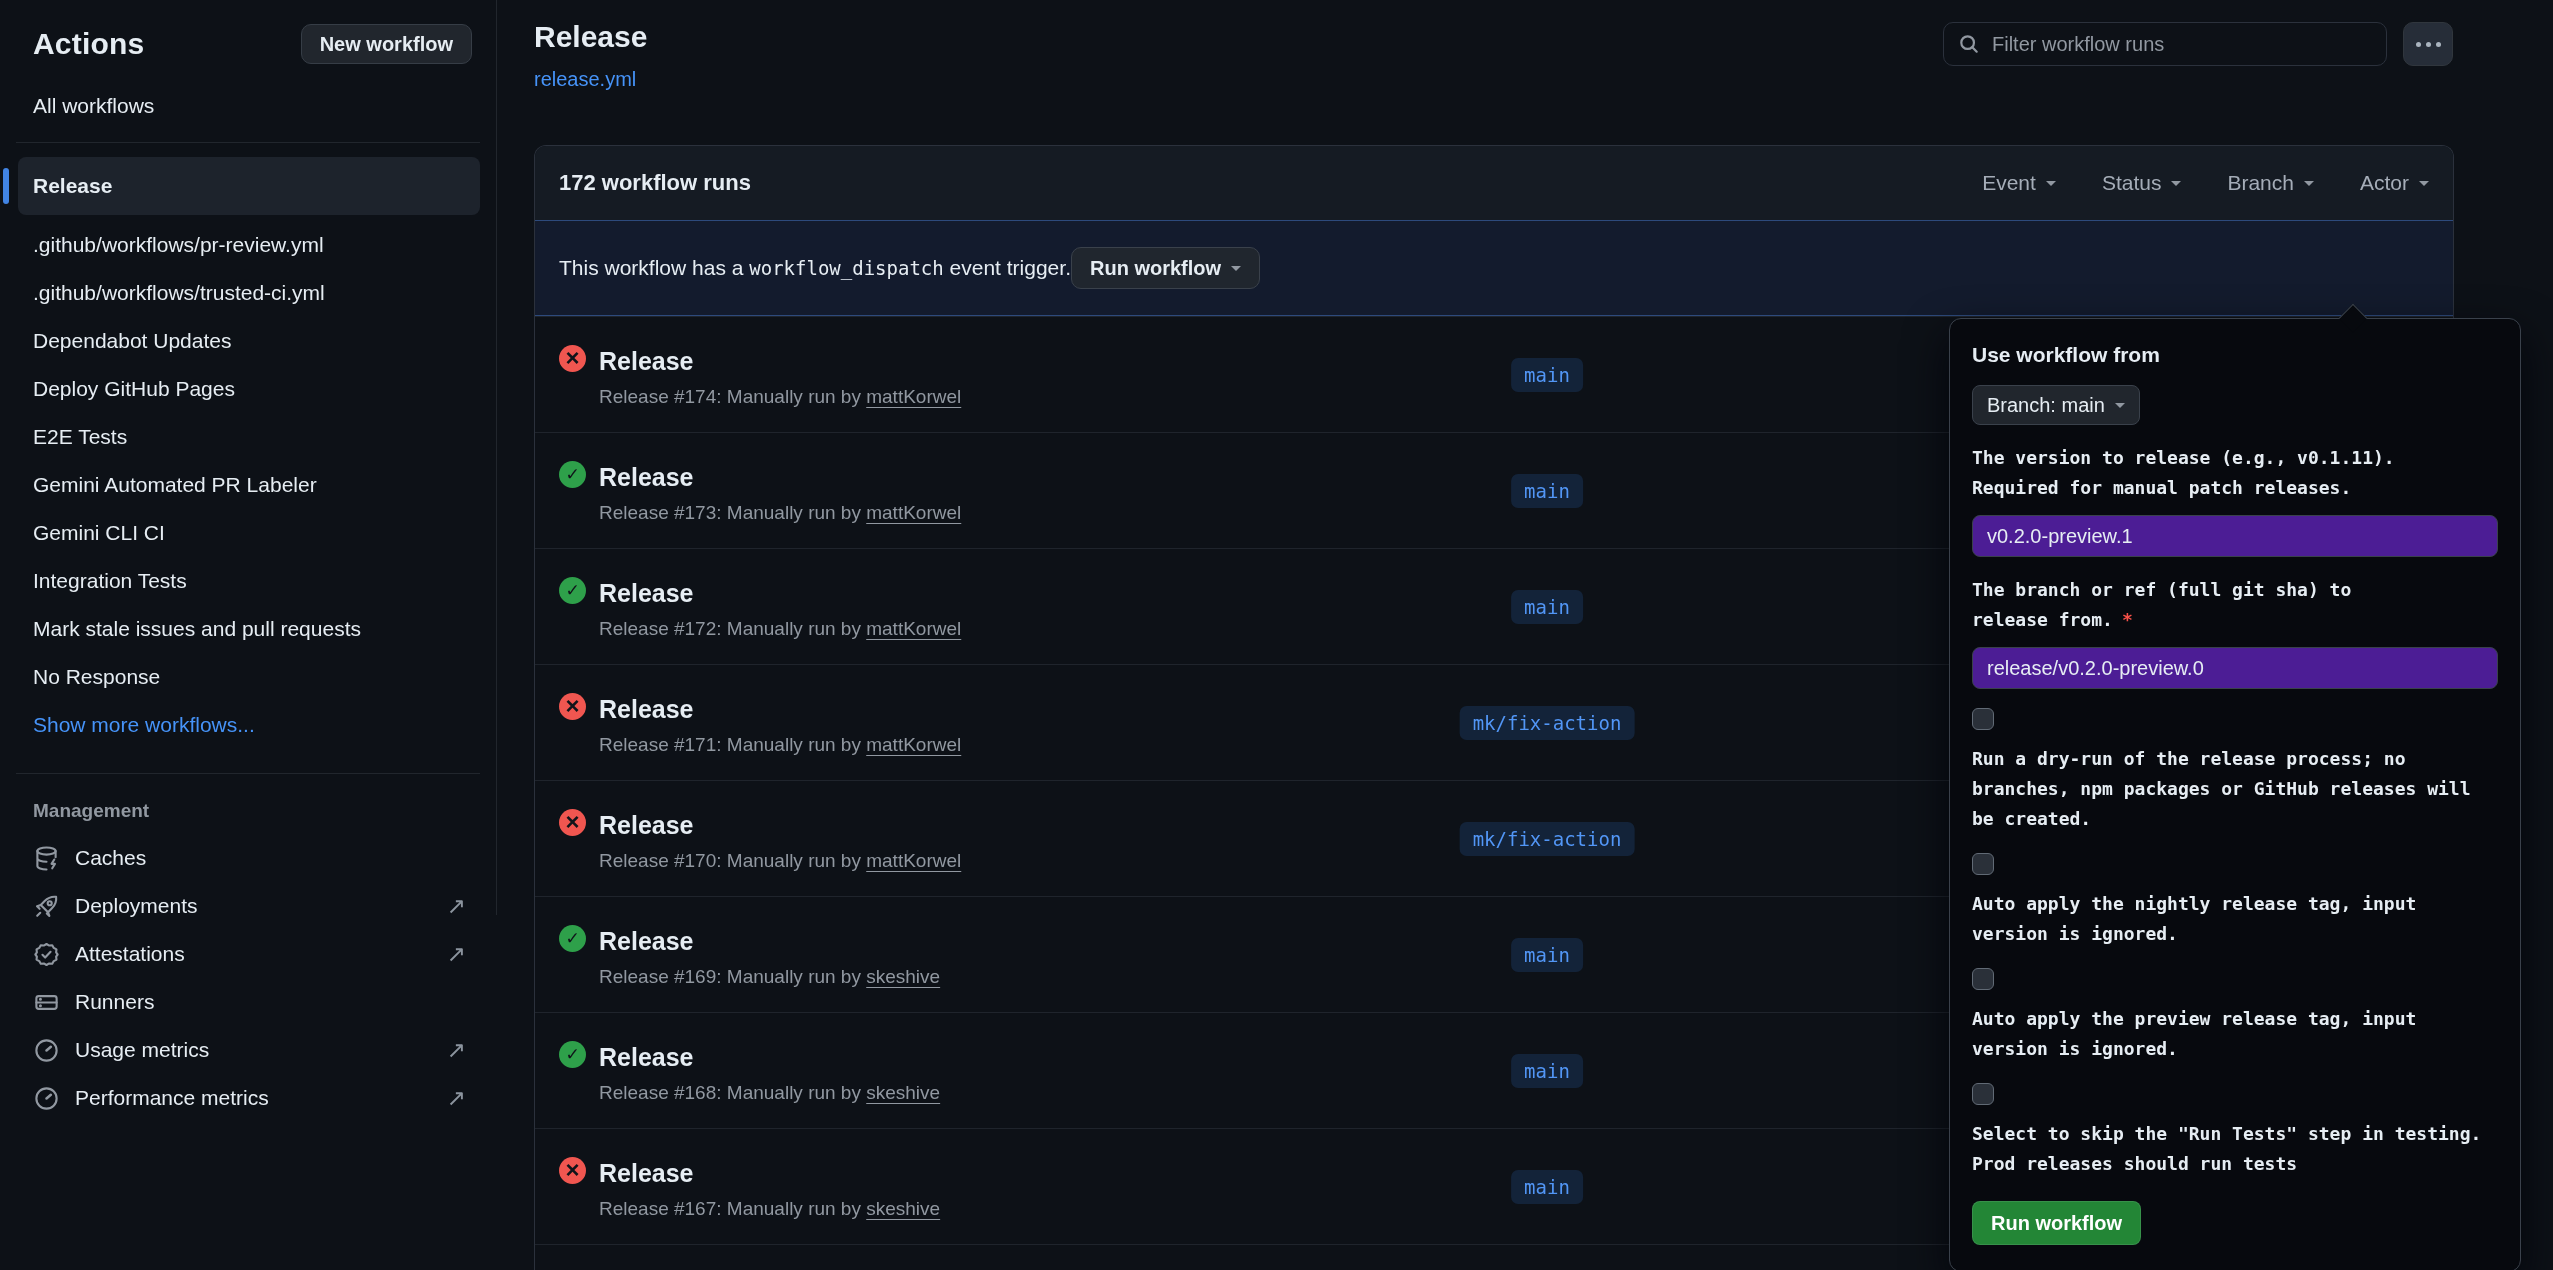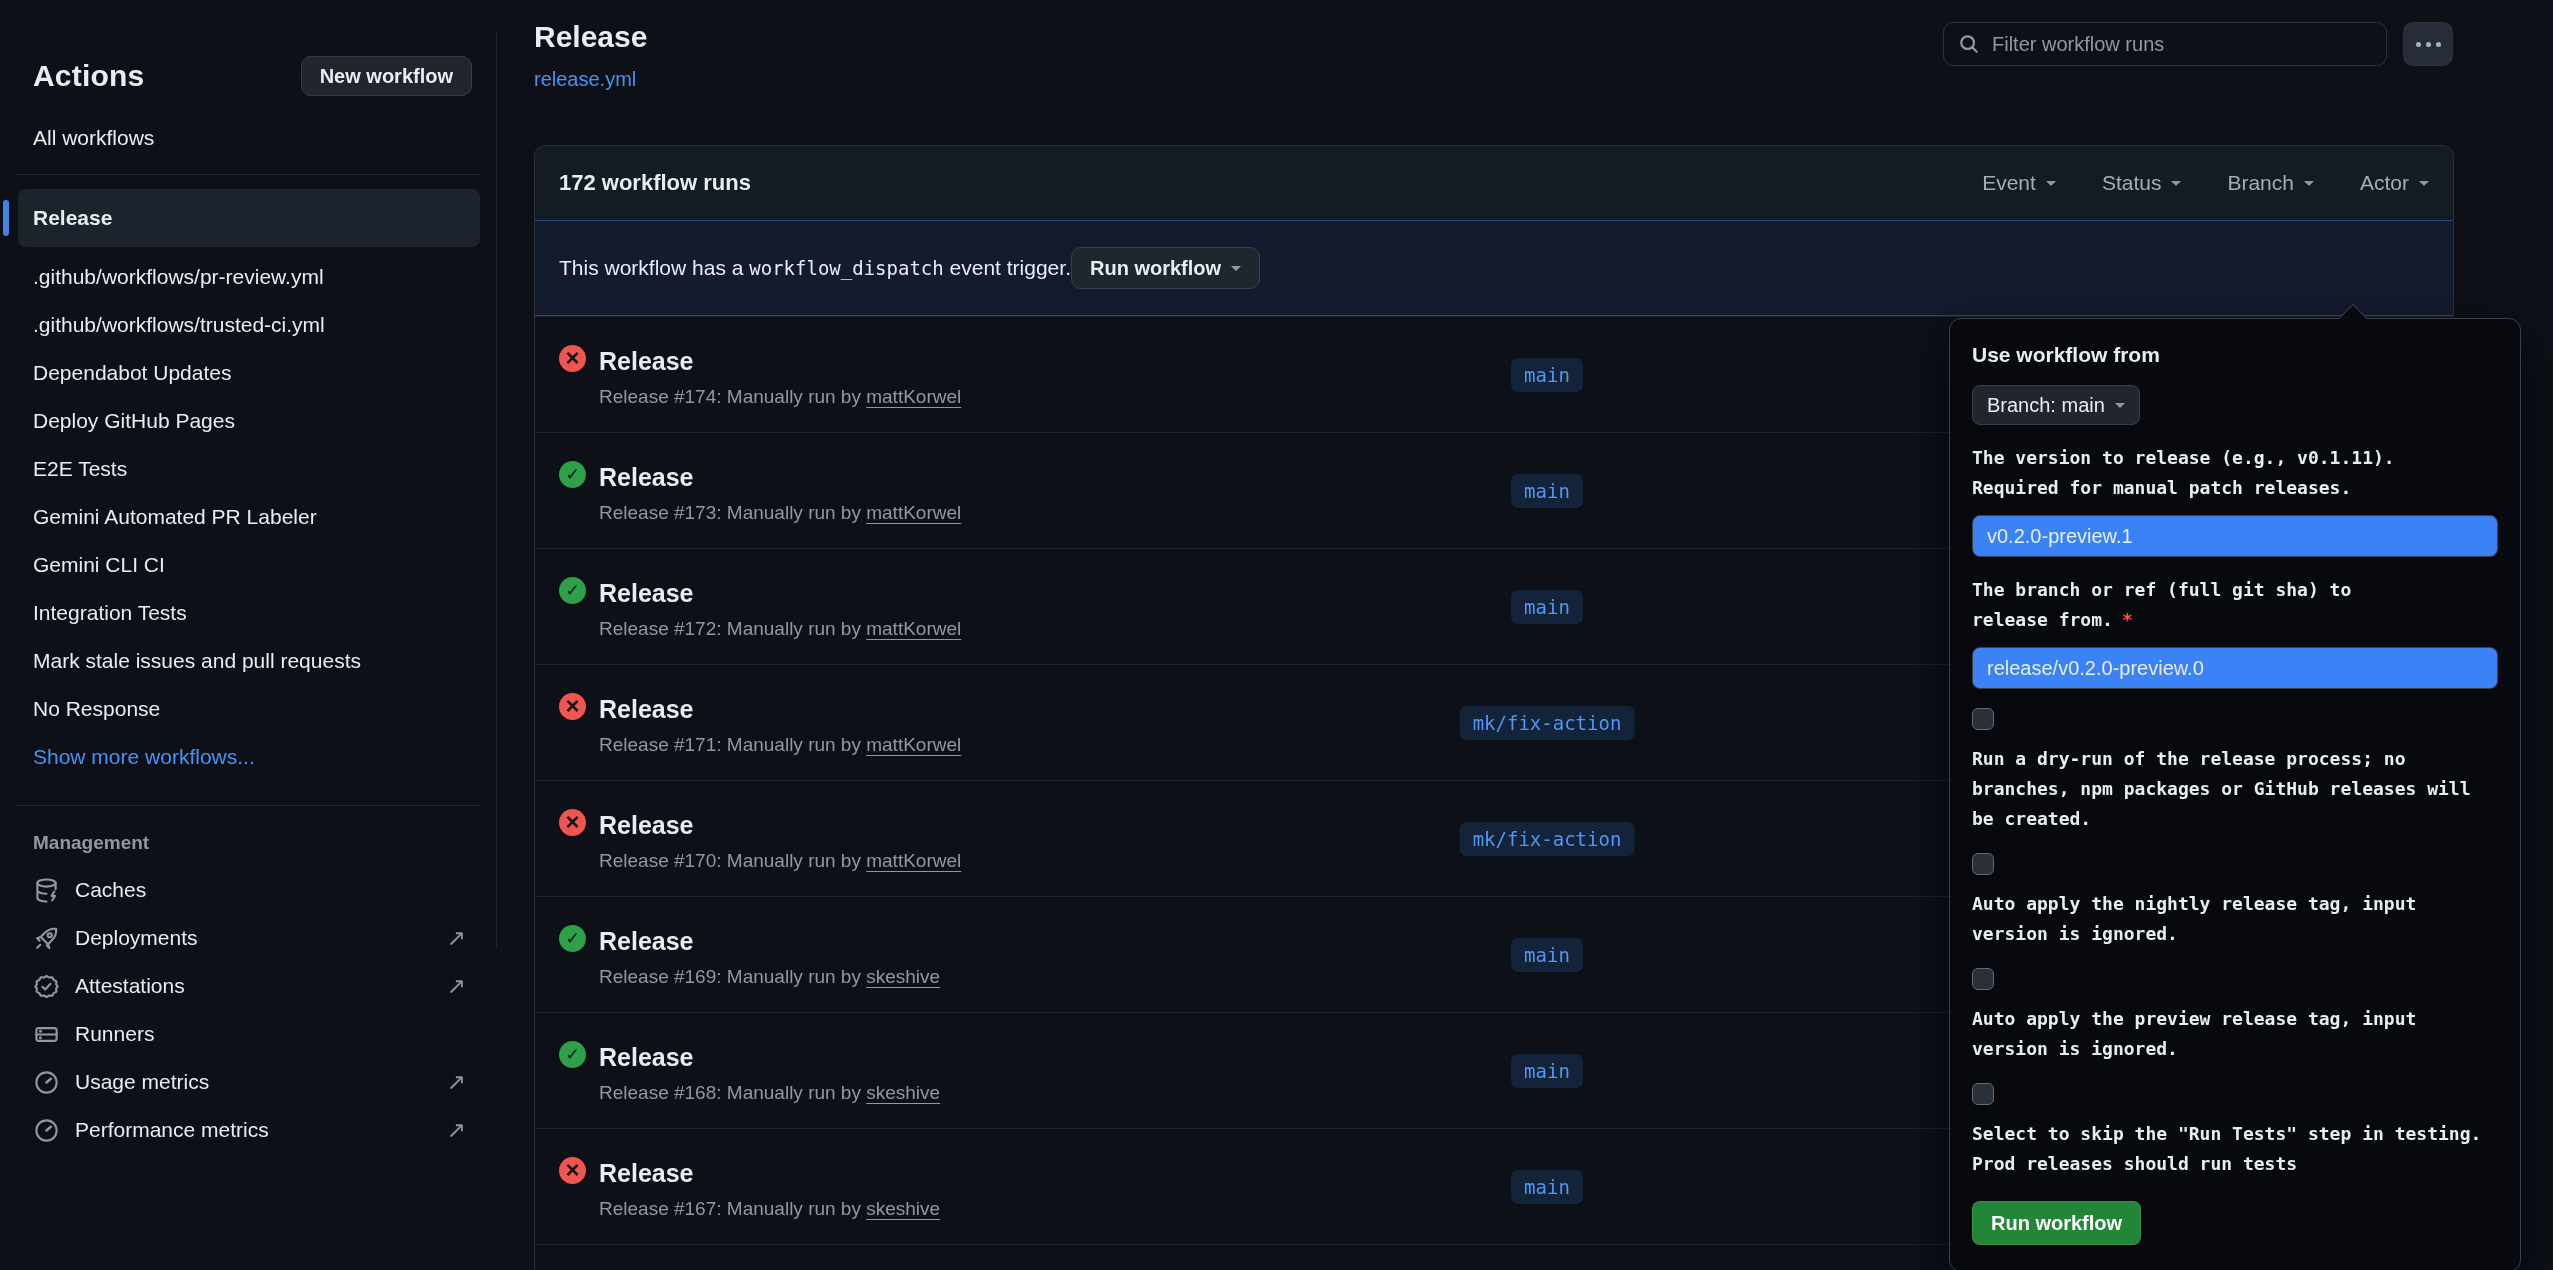--- a/index.html
+++ b/index.html
@@ -12,21 +12,21 @@
 
   
   .caret-down { display:inline-block; width:0; height:0;
     border:5px solid transparent; border-top-color:#9198a1; margin-left:10px;
     transform:translateY(3px); }
   .kebab-dots { display:inline-flex; gap:5px; align-items:center; }
   .kebab-dots i { width:5px; height:5px; border-radius:50%; background:#aab4bf; display:block; }
 
   
   .sidebar { position:absolute; left:0; top:0; width:497px; height:915px;
-    border-right:1px solid #21262d; background:#0d1117;margin-top:32px; }
+    border-right:1px solid #21262d; background:#0d1117; }
   .sb-head { display:flex; justify-content:space-between; align-items:center;
     padding:24px 24px 0 33px; }
   .sb-title { font-size:30px; font-weight:700; letter-spacing:0.2px; }
   .btn-secondary { display:inline-flex; align-items:center; justify-content:center;
     height:40px; padding:0 18px; background:#21262d; border:1px solid #363d46;
     border-radius:10px; color:#e6edf3; font-size:20px; font-weight:600; cursor:pointer; }
   .nav-all { margin:30px 0 0 33px; font-size:21px; }
   .sb-divider { height:1px; background:#21262d; margin:24px 16px 0 16px; }
   .nav-selected { position:relative; margin:14px 16px 0 18px; height:58px;
     background:#1d232c; border-radius:8px; display:flex; align-items:center;
@@ -115,21 +115,21 @@
   .pop-caret { position:absolute; top:-11px; left:393px; width:20px; height:20px;
     background:#07090e; border-left:1px solid #3a414b; border-top:1px solid #3a414b;
     transform:rotate(45deg); }
   .pop-heading { font-size:21px; font-weight:700; margin-top:4px; }
   .btn-branch { display:inline-flex; align-items:center; height:40px; padding:0 14px;
     background:#21262d; border:1px solid #3a414b; border-radius:8px; color:#e6edf3;
     font-size:20px; font-weight:500; margin-top:18px; cursor:pointer; }
   .pop-help { margin-top:18px; font-family:"DejaVu Sans Mono",monospace; font-size:18px;
     font-weight:700; line-height:30px; color:#e6edf3; }
   .req { color:#f85149; margin-left:9px; }
-  .pop-input { display:block; width:100%; height:42px; margin-top:12px; background:#3b82f6;
+  .pop-input { display:block; width:100%; height:42px; margin-top:12px; background:#4c1d95;
     border:1px solid #3a414b; border-radius:8px; padding:0 14px; color:#e6edf3;
     font-size:20px; font-family:inherit; outline:none; }
   .cb-row { display:flex; gap:14px; margin-top:16px;flex-direction:column; }
   .cb { width:22px; height:22px; flex:none; margin-top:3px; background:#2a3039;
     border:1px solid #616a75; border-radius:6px; cursor:pointer; }
   .cb-label { flex:1; font-family:"DejaVu Sans Mono",monospace; font-size:18px;
     font-weight:700; line-height:30px; color:#e6edf3; }
   .btn-primary { display:inline-flex; align-items:center; height:44px; padding:0 18px;
     margin-top:22px; background:#238636; border:1px solid rgba(240,246,252,0.1);
     border-radius:8px; color:#ffffff; font-size:20px; font-weight:700; cursor:pointer; }

